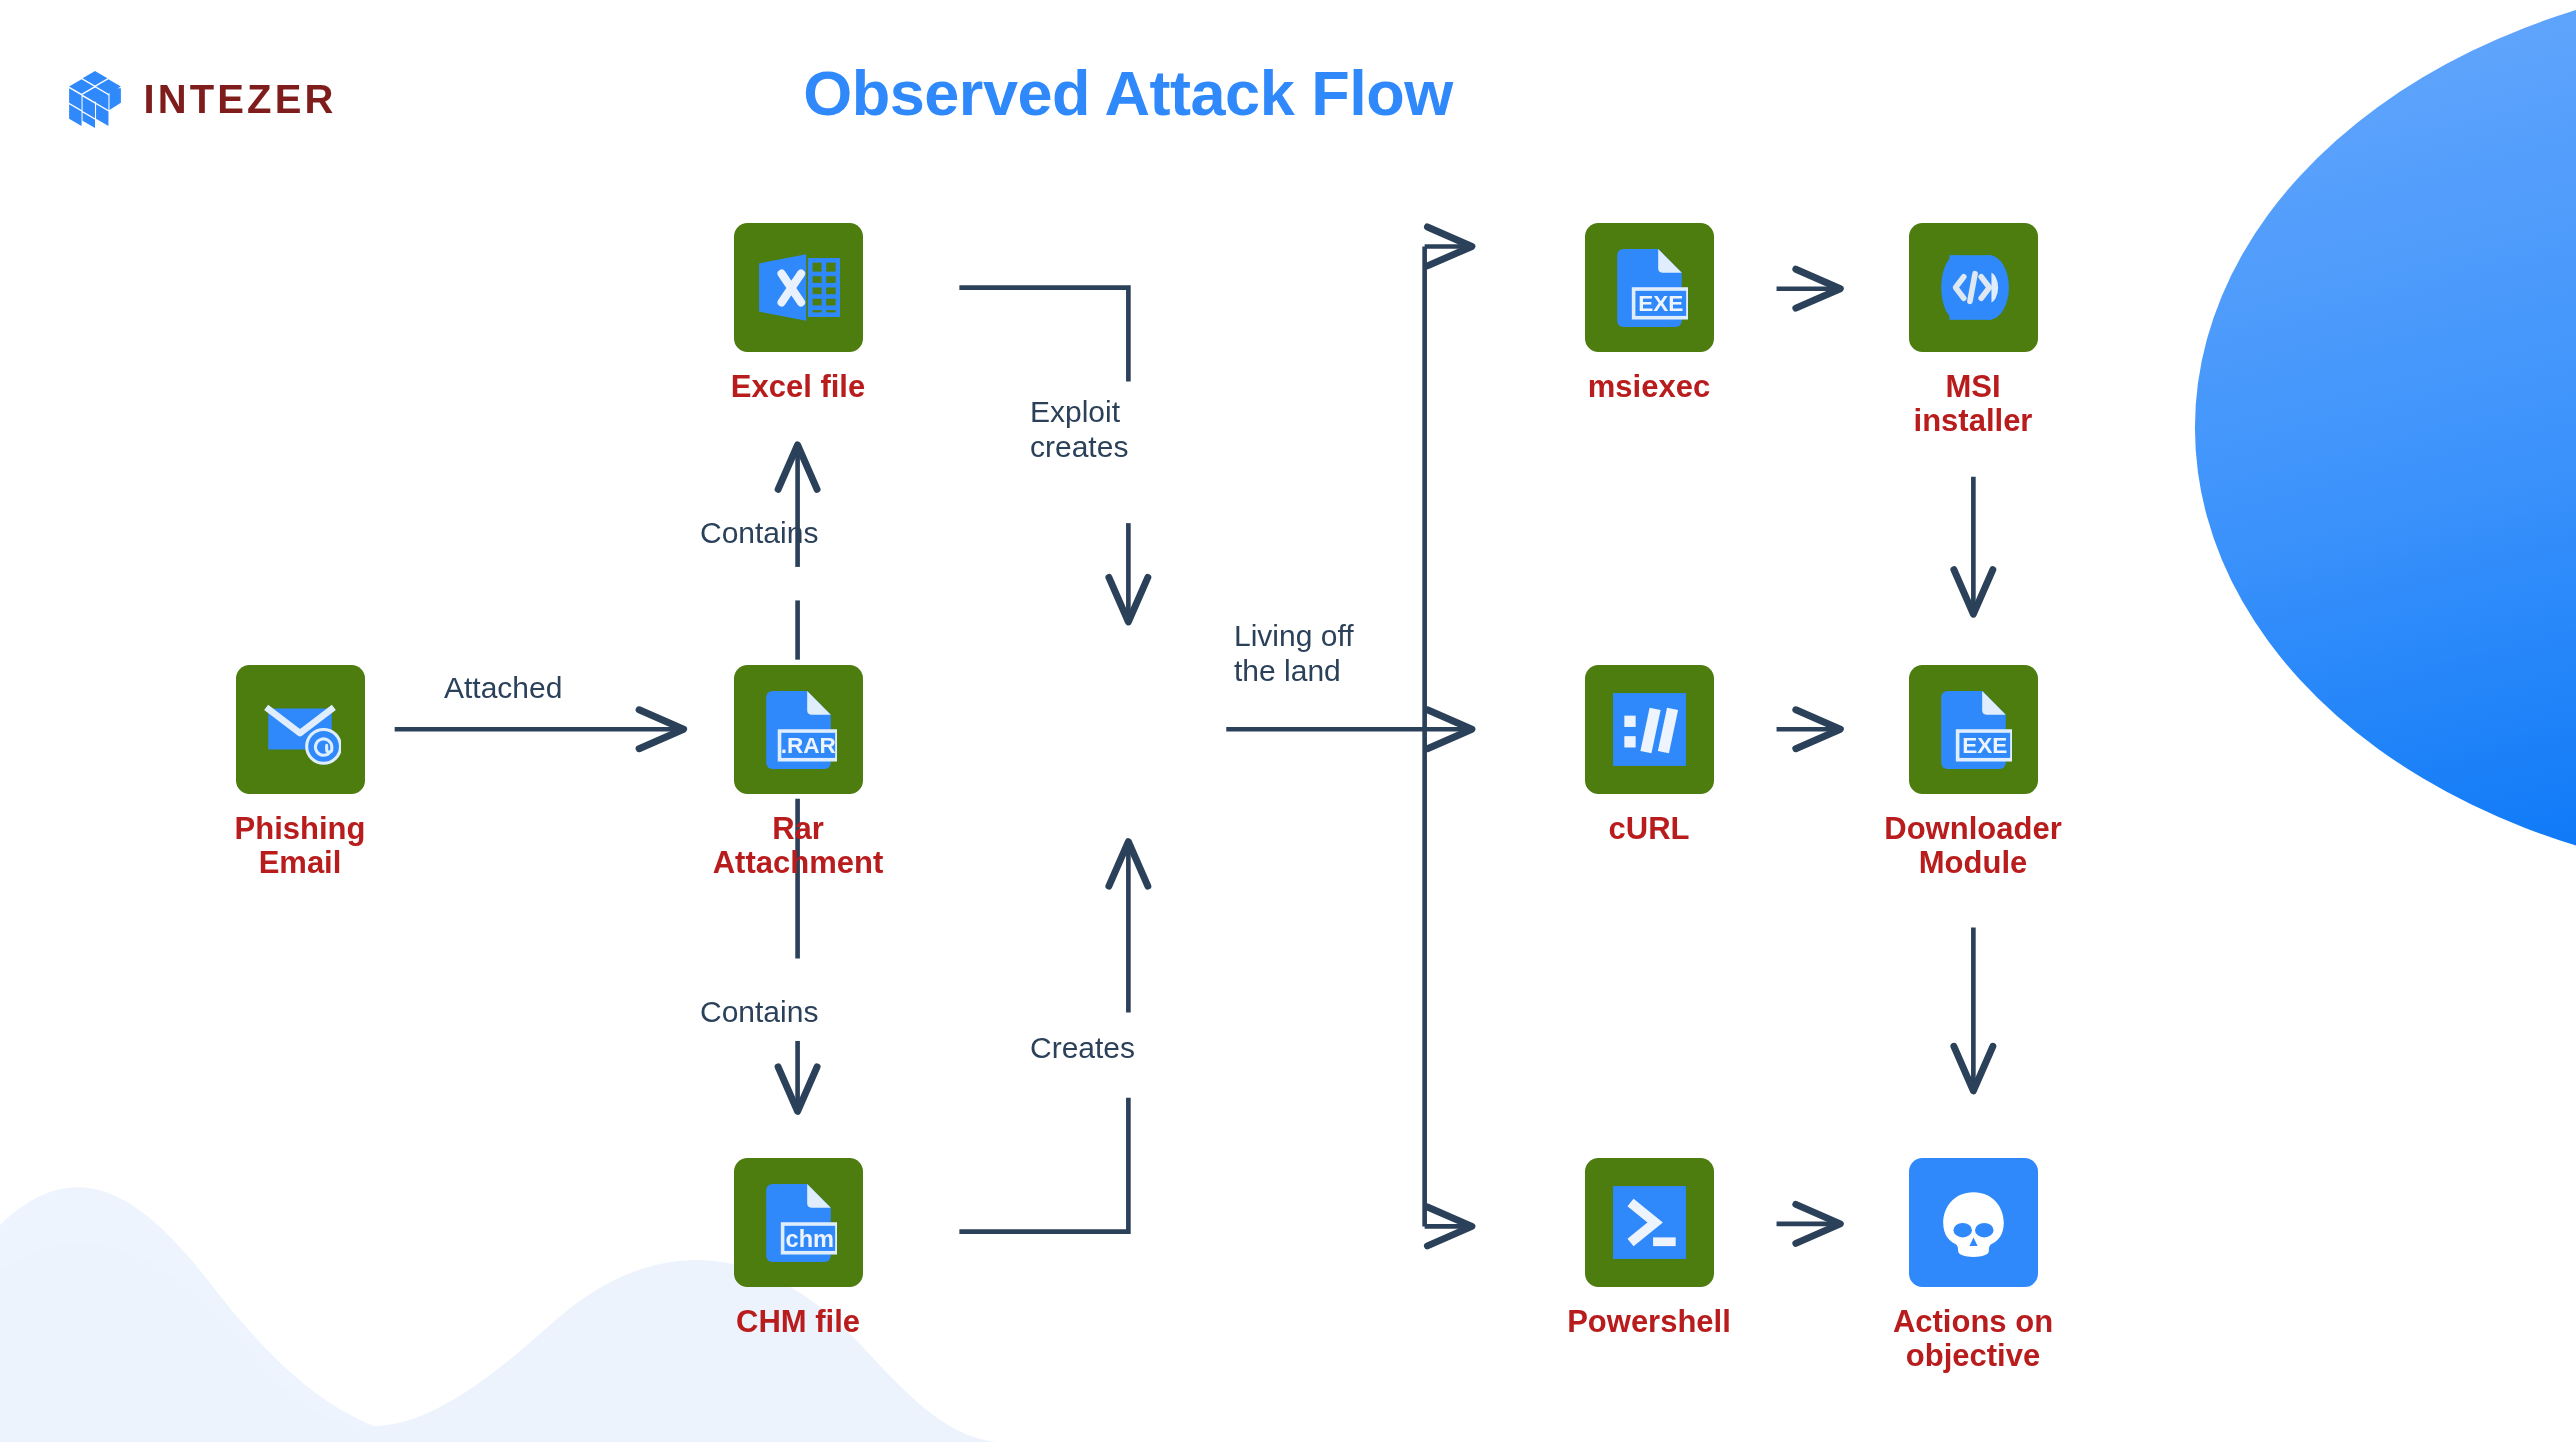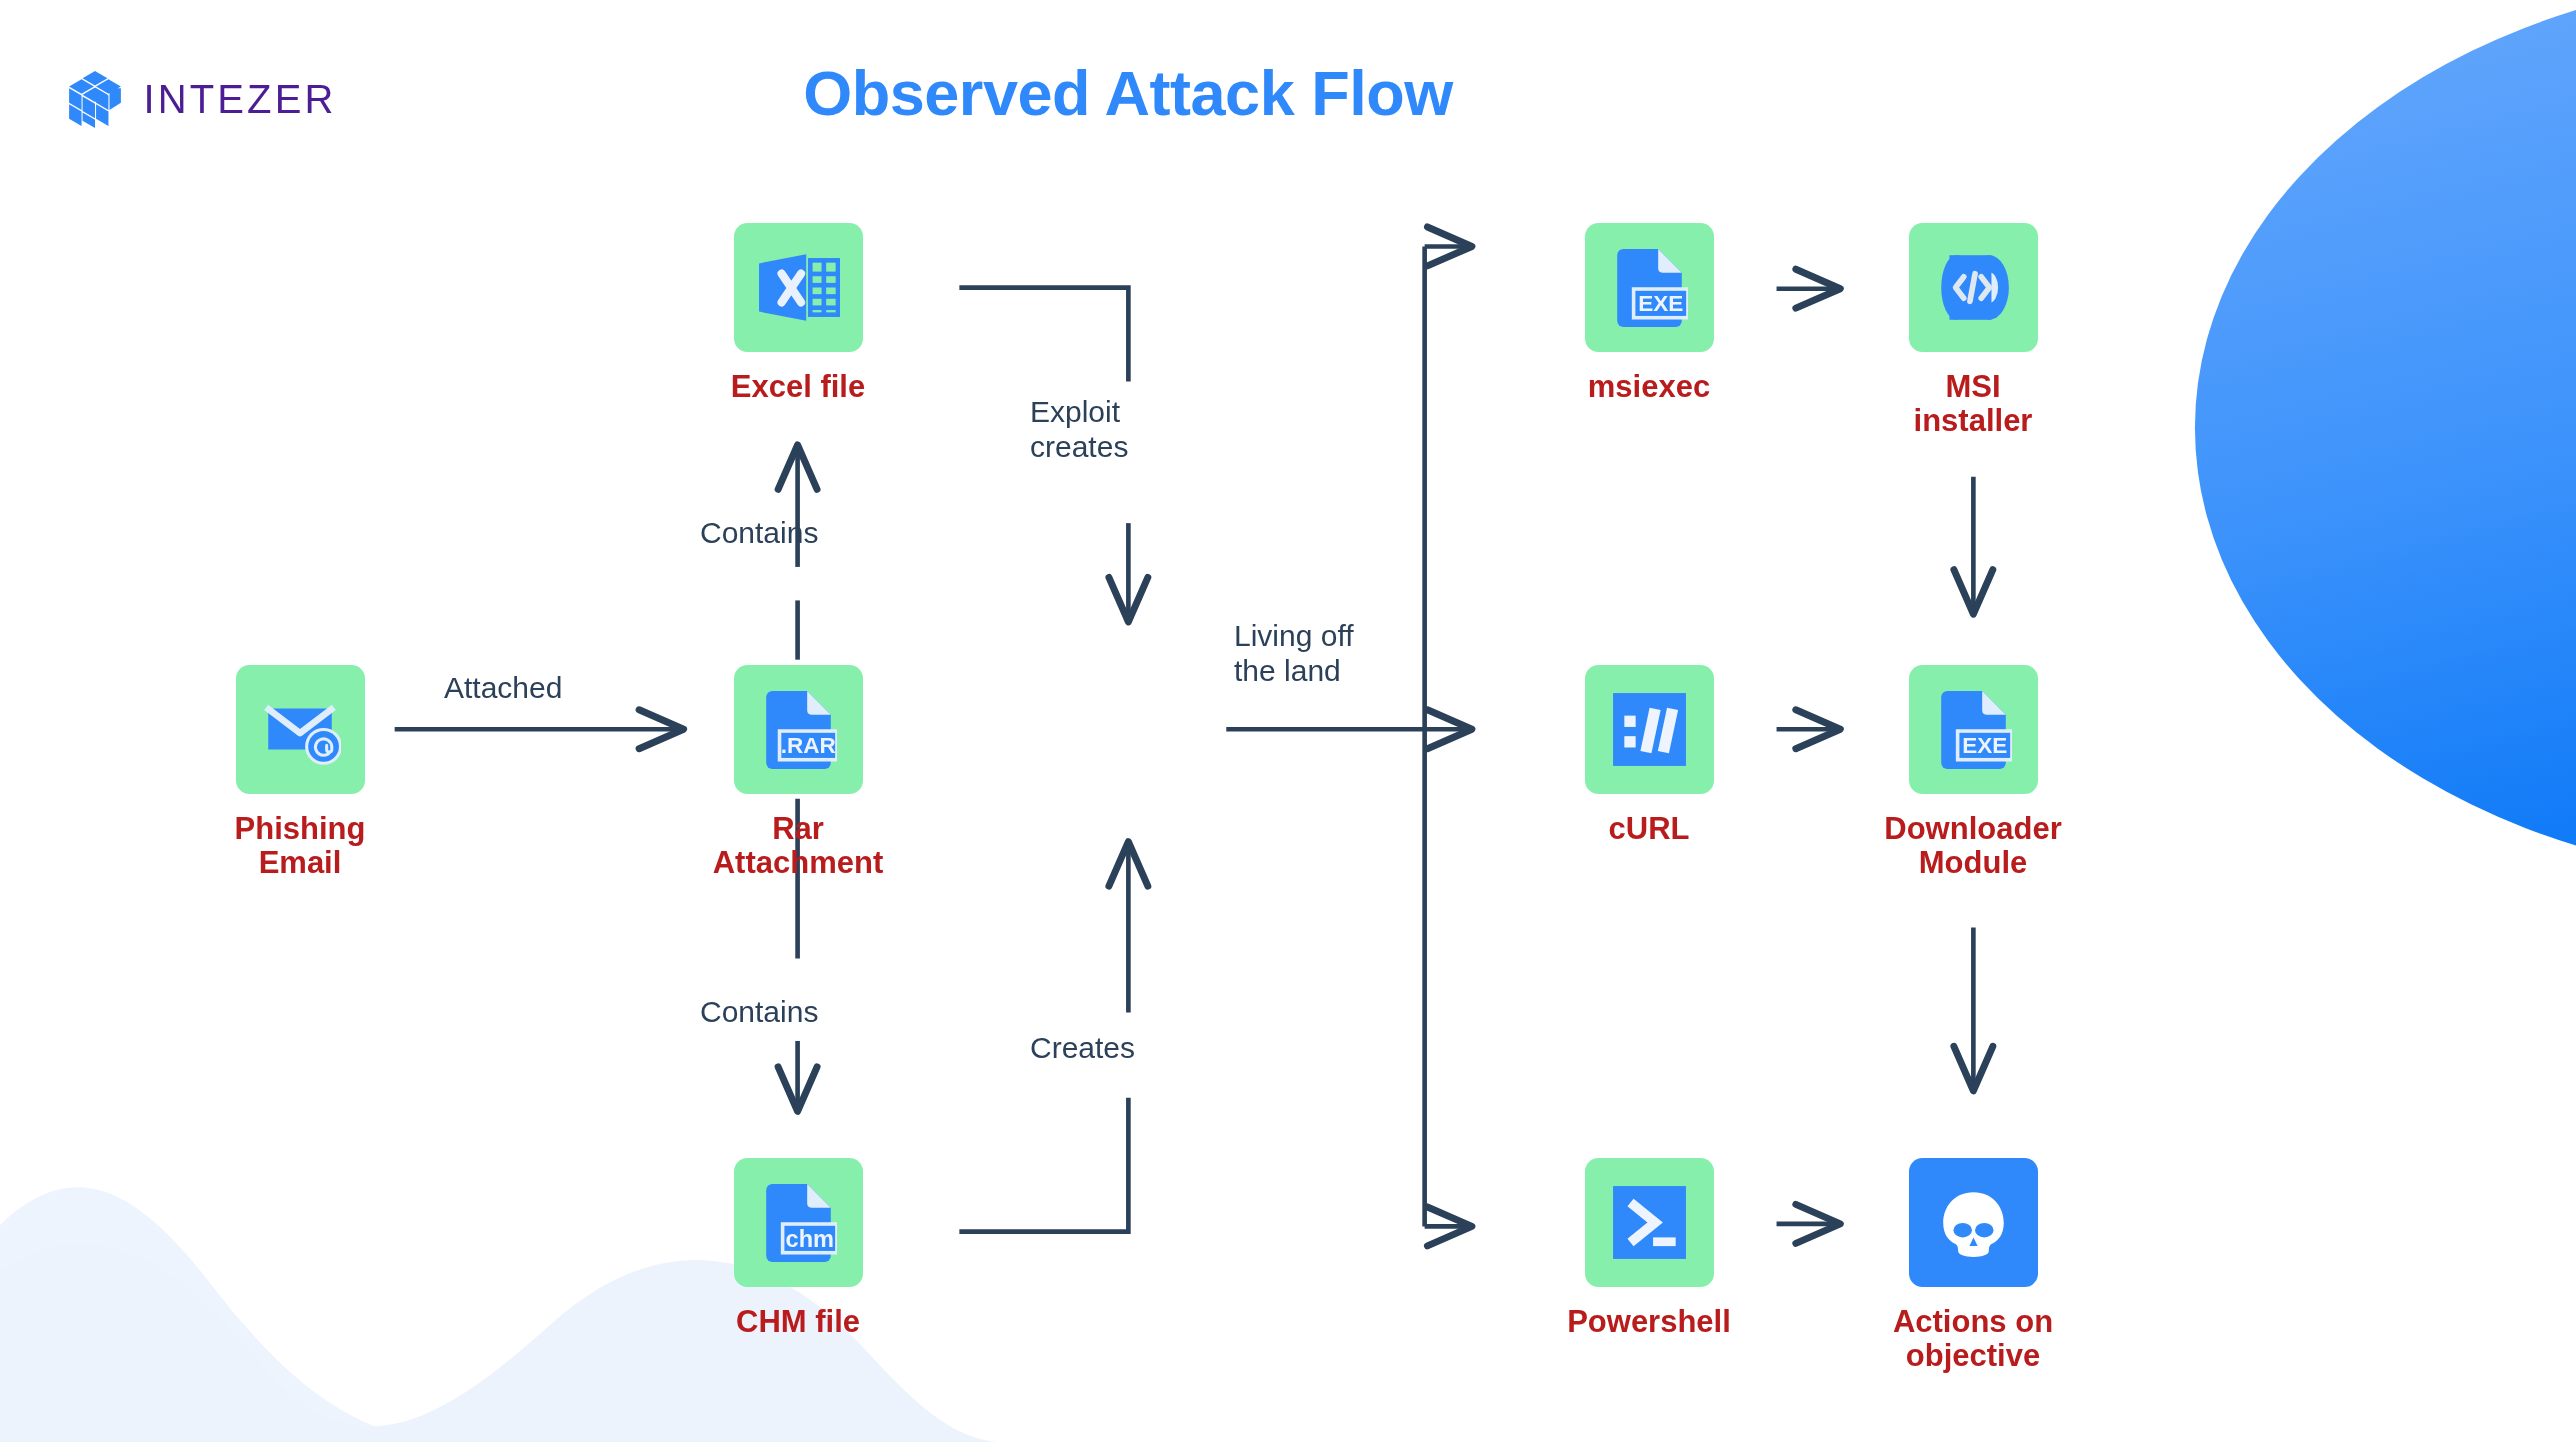--- a/index.html
+++ b/index.html
@@ -6,32 +6,32 @@
   #stage{
     position:relative;width:2637px;height:1443px;overflow:hidden;
     background:#ffffff;
     font-family:"Liberation Sans", sans-serif;
   }
   .bg-svg{position:absolute;left:0;top:0;width:2637px;height:1443px;pointer-events:none;}
 
   
   #logo-wrap{position:absolute;left:66px;top:70px;display:flex;align-items:center;gap:19.6px;}
   #logo-mark{width:58px;height:58px;display:block;}
-  #logo-text{font-size:40px;font-weight:400;letter-spacing:3.1px;color:#4c1d95;line-height:1;}
+  #logo-text{font-size:40px;font-weight:700;letter-spacing:3.1px;color:#7f1d1d;line-height:1;}
   #page-title{
     position:absolute;left:0;top:57px;width:2637px;text-align:center;
     font-size:63px;font-weight:700;color:#2f89fb;letter-spacing:-0.5px;
     padding-right:381px;box-sizing:border-box;
   }
 
   
   .node{position:absolute;width:216px;margin-left:-108px;text-align:center;}
   .tile{
     width:129px;height:129px;margin:0 auto;border-radius:13.4px;
-    background:#86efac;display:flex;align-items:center;justify-content:center;
+    background:#4d7c0f;display:flex;align-items:center;justify-content:center;
   }
   .tile.solid{background:#2f89fb;}
   .tile svg{display:block;}
   .node-label{
     margin-top:17.5px;font-size:31px;font-weight:700;color:#b91c1c;line-height:1.12;
     white-space:pre-line;
   }
 
   
   .edges{position:absolute;left:0;top:0;width:2637px;height:1443px;}

